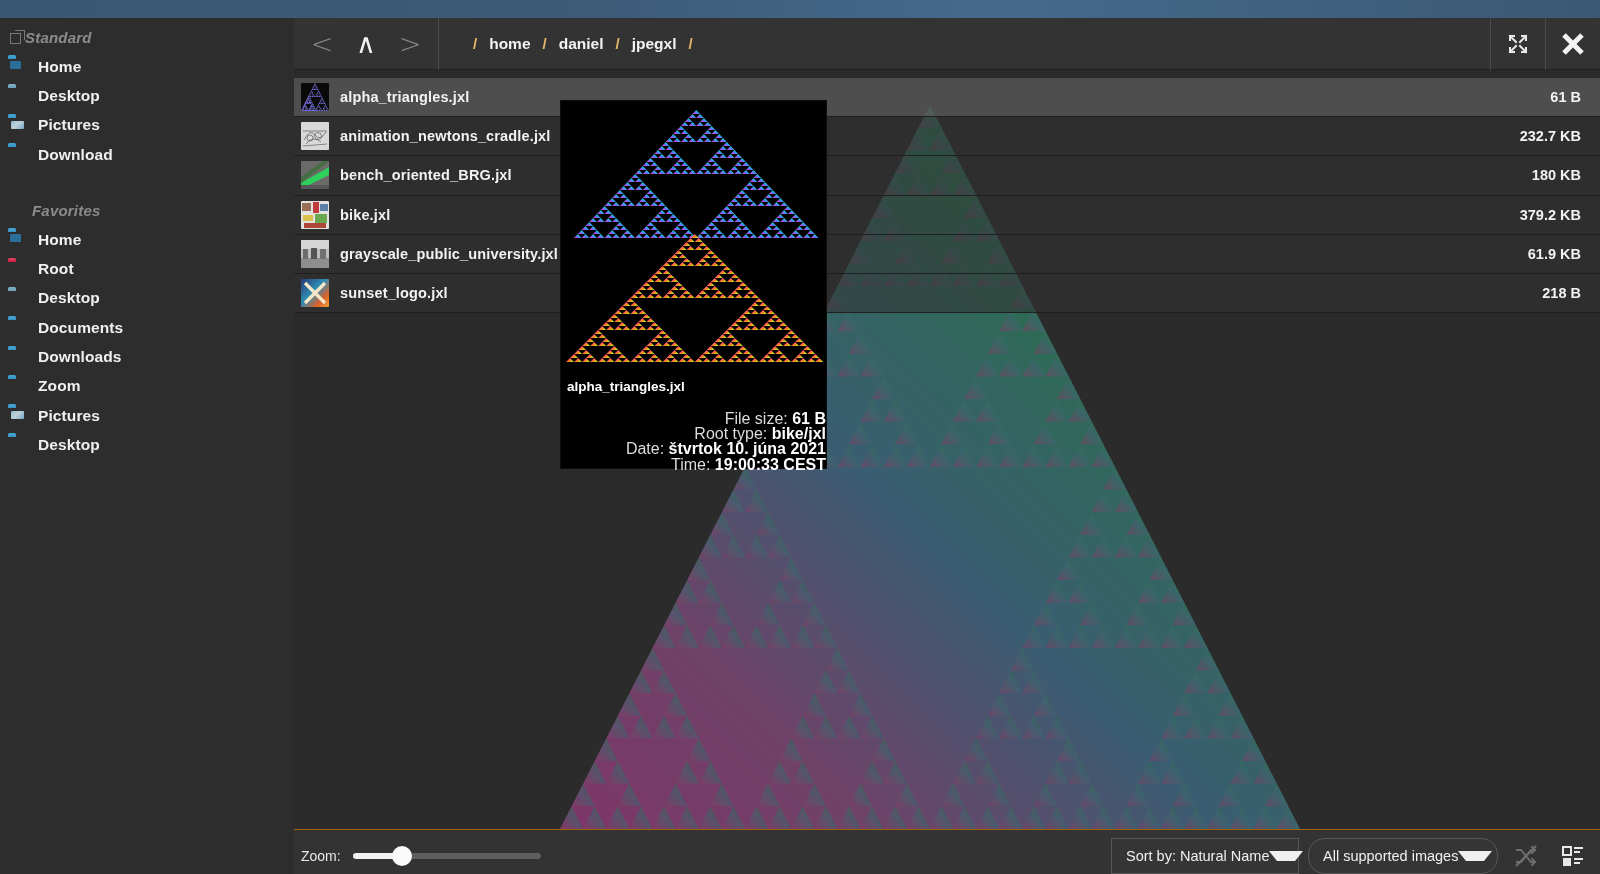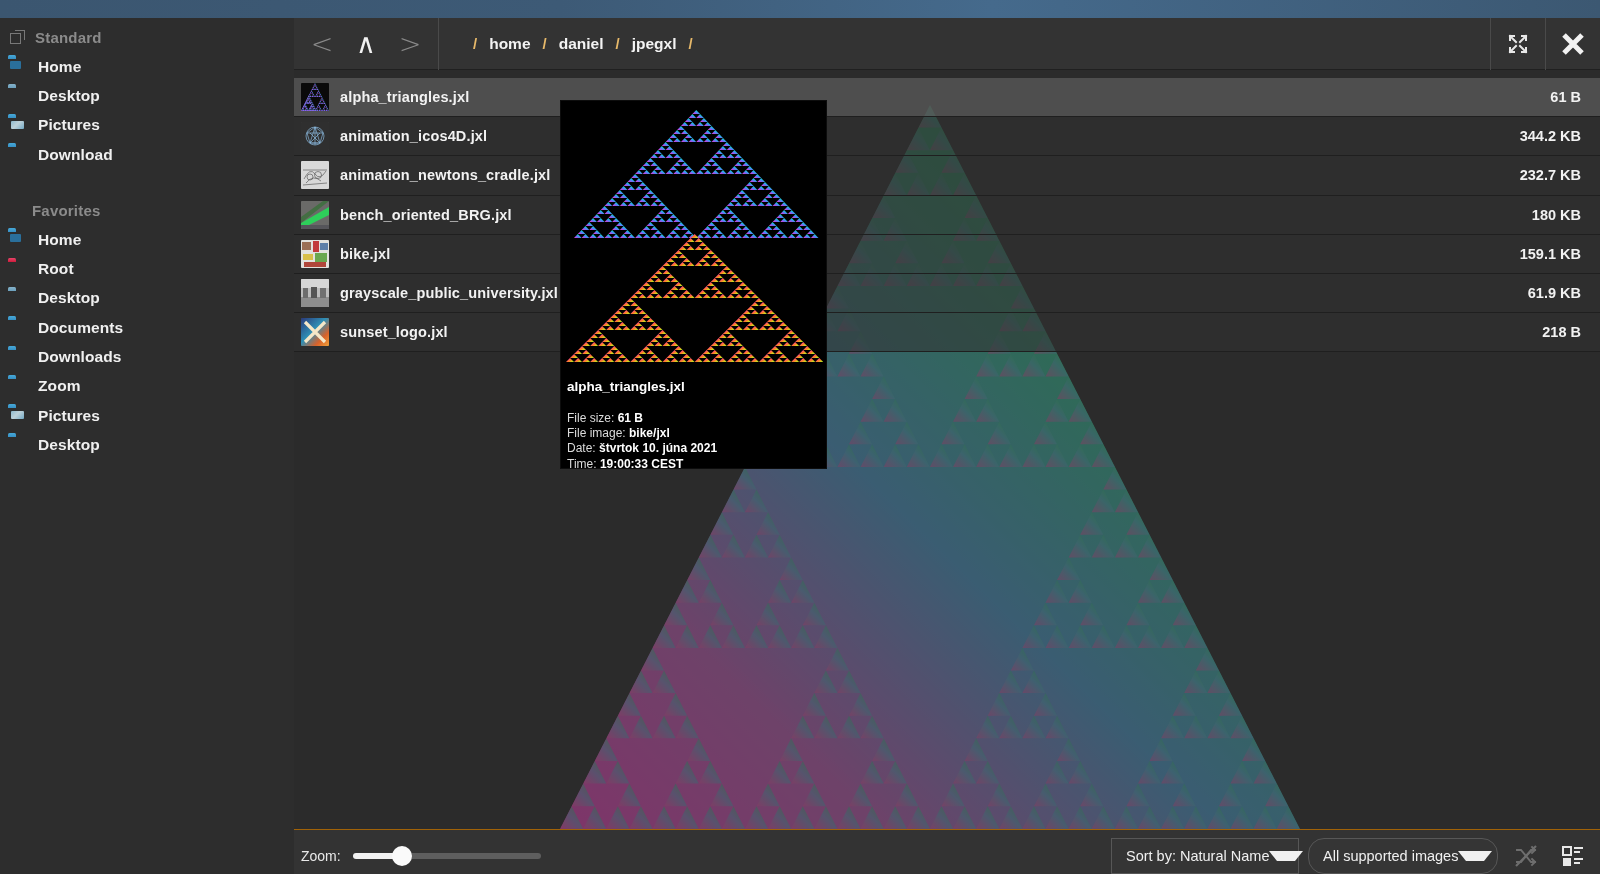--- a/index.html
+++ b/index.html
@@ -19,21 +19,21 @@
   }
 
   
   .sidebar {
     position: absolute; left: 0; top: 18px; width: 294px; height: 856px;
     background: #2d2d2d;
     padding-top: 4px;
   }
   .side-head {
     display: flex; align-items: center;
-    height: 30px; padding-left: 6px; gap: 10px;
+    height: 30px; padding-left: 6px;  font-style: italic;
   }
   .side-head .label {
     color: #8b8b8b; font-size: 15px; font-weight: bold; letter-spacing: .2px;
   }
   .side-spacer { height: 26px; }
   .side-head.fav { padding-left: 32px; }
   .side-item {
     display: flex; align-items: center; gap: 11px;
     height: 29.3px; padding-left: 8px; cursor: default;
   }
@@ -166,21 +166,21 @@
     position: absolute; left: 266px; top: 22px; width: 267px; height: 369px;
     background: #000; border: 1px solid #0d0d0d; z-index: 30;
     padding: 0;
   }
   .popup-img { width: 257px; height: 257px; margin: 5px 5px 0 5px; background: #000; }
   .popup-txt { padding: 12px 0 0 6px; }
   .popup-title {
     color: #ffffff; font-size: 13.5px; font-weight: bold; margin-bottom: 17px;
   }
   .popup-line {
-    color: #dcdcdc; font-size: 12px; line-height: 15.2px; white-space: nowrap;
+    color: #dcdcdc; font-size: 16px; line-height: 15.2px; white-space: nowrap; text-align: right;
   }
   .popup-line b { color: #ffffff; }
 
   
   .bottombar {
     position: relative; height: 52px; background: #333333;
     border-top: 1px solid #a16207;
     display: flex; align-items: center;
   }
   .zoom-label {
@@ -407,35 +407,20 @@
                 </g>
               <g fill="url(#t1a)" opacity="0.9">
                   <use href="#sTri3" transform="translate(0,28) scale(0.56)"></use>
                 </g>
             </svg>
           </div>
           <div class="fname">alpha_triangles.jxl</div>
           <div class="fsize">61 B</div>
         </div>
 
-        <div class="row">
-          <div class="thumb">
-            <svg width="28" height="28" viewBox="0 0 28 28">
-              <rect width="28" height="28" fill="#2f2f2f"></rect>
-              <g stroke="#8fc0e6" stroke-width="0.7" fill="none" opacity="0.95">
-                <circle cx="14" cy="14" r="9"></circle>
-                <polygon points="14,5 22,11 19,21 9,21 6,11"></polygon>
-                <polygon points="14,5 19,21 9,21"></polygon>
-                <path d="M6 11 L22 11 M14 5 L14 23 M9 21 L19 11 M19 21 L9 11"></path>
-              </g>
-            </svg>
-          </div>
-          <div class="fname">animation_icos4D.jxl</div>
-          <div class="fsize">344.2 KB</div>
-        </div>
 
         <div class="row">
           <div class="thumb">
             <svg width="28" height="28" viewBox="0 0 28 28">
               <rect width="28" height="28" fill="#d8d8d8"></rect>
               <g stroke="#4a4a4a" stroke-width="0.6" fill="none">
                 <path d="M3 18 Q9 6 14 13 T25 10"></path>
                 <path d="M5 22 Q12 13 20 20"></path>
                 <circle cx="9" cy="16" r="3"></circle>
                   <circle cx="17" cy="14" r="3.5"></circle>
@@ -466,21 +451,21 @@
               <rect width="28" height="28" fill="#e2e2de"></rect>
               <rect x="1" y="2" width="9" height="8" fill="#9b6f55"></rect>
               <rect x="12" y="1" width="6" height="11" fill="#c23b3b"></rect>
               <rect x="19" y="3" width="8" height="7" fill="#5d7fa8"></rect>
               <rect x="2" y="14" width="10" height="6" fill="#d8c04a"></rect>
               <rect x="14" y="13" width="12" height="9" fill="#6aa84f"></rect>
               <rect x="3" y="22" width="22" height="5" fill="#b0463a"></rect>
             </svg>
           </div>
           <div class="fname">bike.jxl</div>
-          <div class="fsize">159.1 KB</div>
+          <div class="fsize">379.2 KB</div>
         </div>
 
         <div class="row">
           <div class="thumb">
             <svg width="28" height="28" viewBox="0 0 28 28">
               <rect width="28" height="28" fill="#bdbdbd"></rect>
               <rect y="0" width="28" height="9" fill="#d6d6d6"></rect>
               <rect y="18" width="28" height="10" fill="#8e8e8e"></rect>
               <rect x="2" y="9" width="5" height="10" fill="#6d6d6d"></rect>
               <rect x="10" y="8" width="6" height="11" fill="#555"></rect>
@@ -543,21 +528,21 @@
             </g>
           </g>
         </svg>
         <div class="popup-txt">
           <div class="popup-title">alpha_triangles.jxl</div>
           <div class="popup-line">
             <span>File size:</span>
             <b>61 B</b>
           </div>
           <div class="popup-line">
-            <span>File image:</span>
+            <span>Root type:</span>
             <b>bike/jxl</b>
           </div>
           <div class="popup-line">
             <span>Date:</span>
             <b>štvrtok 10. júna 2021</b>
           </div>
           <div class="popup-line">
             <span>Time:</span>
             <b>19:00:33 CEST</b>
           </div>

